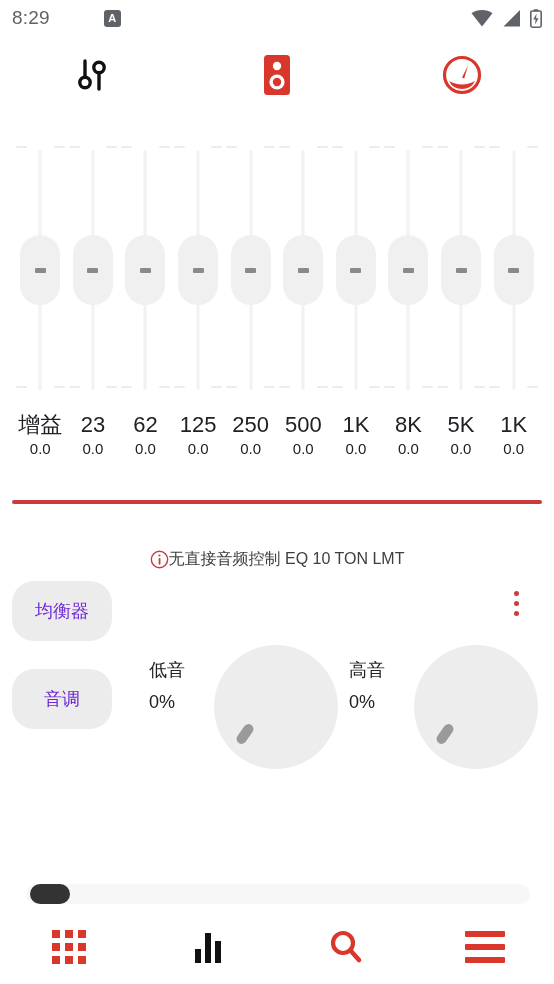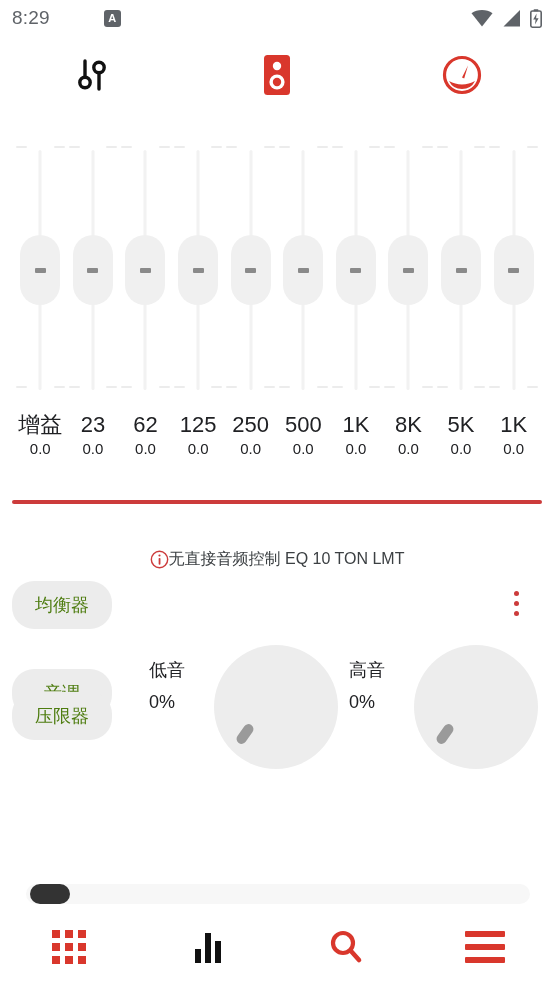--- a/index.html
+++ b/index.html
@@ -74,24 +74,24 @@
   
   .inforow {
     position: absolute; left: 0; top: 545px; width: 554px; height: 28px;
     display: flex; align-items: center; justify-content: center; 
   }
   .info-icon { width: 19px; height: 19px; display: block; }
   .info-text { font-size: 16px; color: #3c4043; }
 
   
   .pill {
-    position: absolute; left: 12px; width: 100px; height: 48px;
+    position: absolute; left: 12px; width: 100px; height: 60px;
     background: #ececec; border-radius: 22px;
     display: flex; align-items: center; justify-content: center;
-    font-size: 18px; color: #4d7c0f;
+    font-size: 18px; color: #6d28d9;
   }
   .pill.p0 { top: 581px; }
   .pill.p1 { top: 637px; margin-top: 32px; }
   .pill.p2 { top: 692px; }
 
   
   .preset-label {
     position: absolute; left: 0; top: 590px; width: 554px; text-align: center;
     font-size: 19px; color: #202124;
   }
@@ -379,21 +379,20 @@
     <svg class="info-icon" viewBox="0 0 20 20">
       <circle cx="10" cy="10" r="8.6" fill="none" stroke="#cc3b3b" stroke-width="1.5"></circle>
       <circle cx="10" cy="5.8" r="1.15" fill="#cc3b3b"></circle>
       <rect x="9.1" y="8.3" width="1.9" height="7.2" rx="0.9" fill="#cc3b3b"></rect>
     </svg>
     <span class="info-text">无直接音频控制 EQ 10 TON LMT</span>
   </div>
 
   <div class="pill p0">均衡器</div>
   <div class="pill p1">音调</div>
-  <div class="pill p2">压限器</div>
 
   <div class="kebab">
     <i></i>
     <i></i>
     <i></i>
   </div>
 
   <div class="knob-wrap bass">
     <div class="knob-label">低音</div>
     <div class="knob-value">0%</div>

